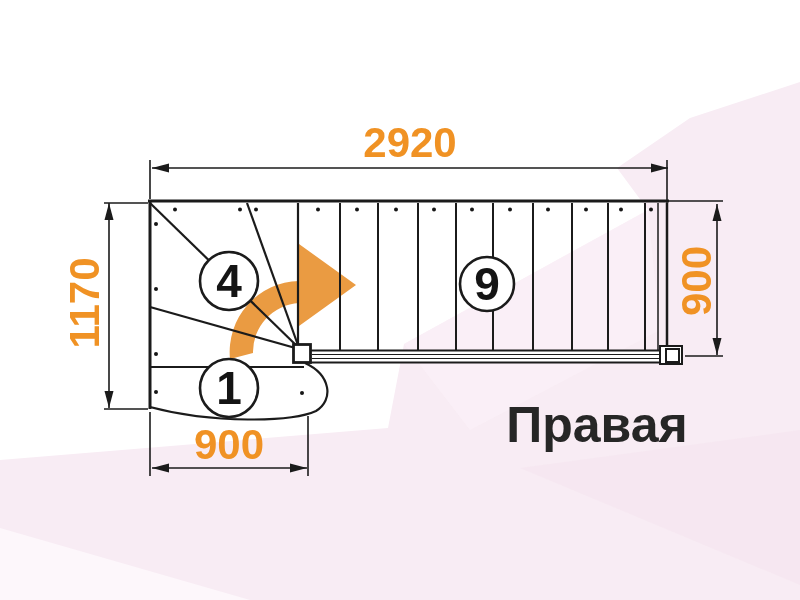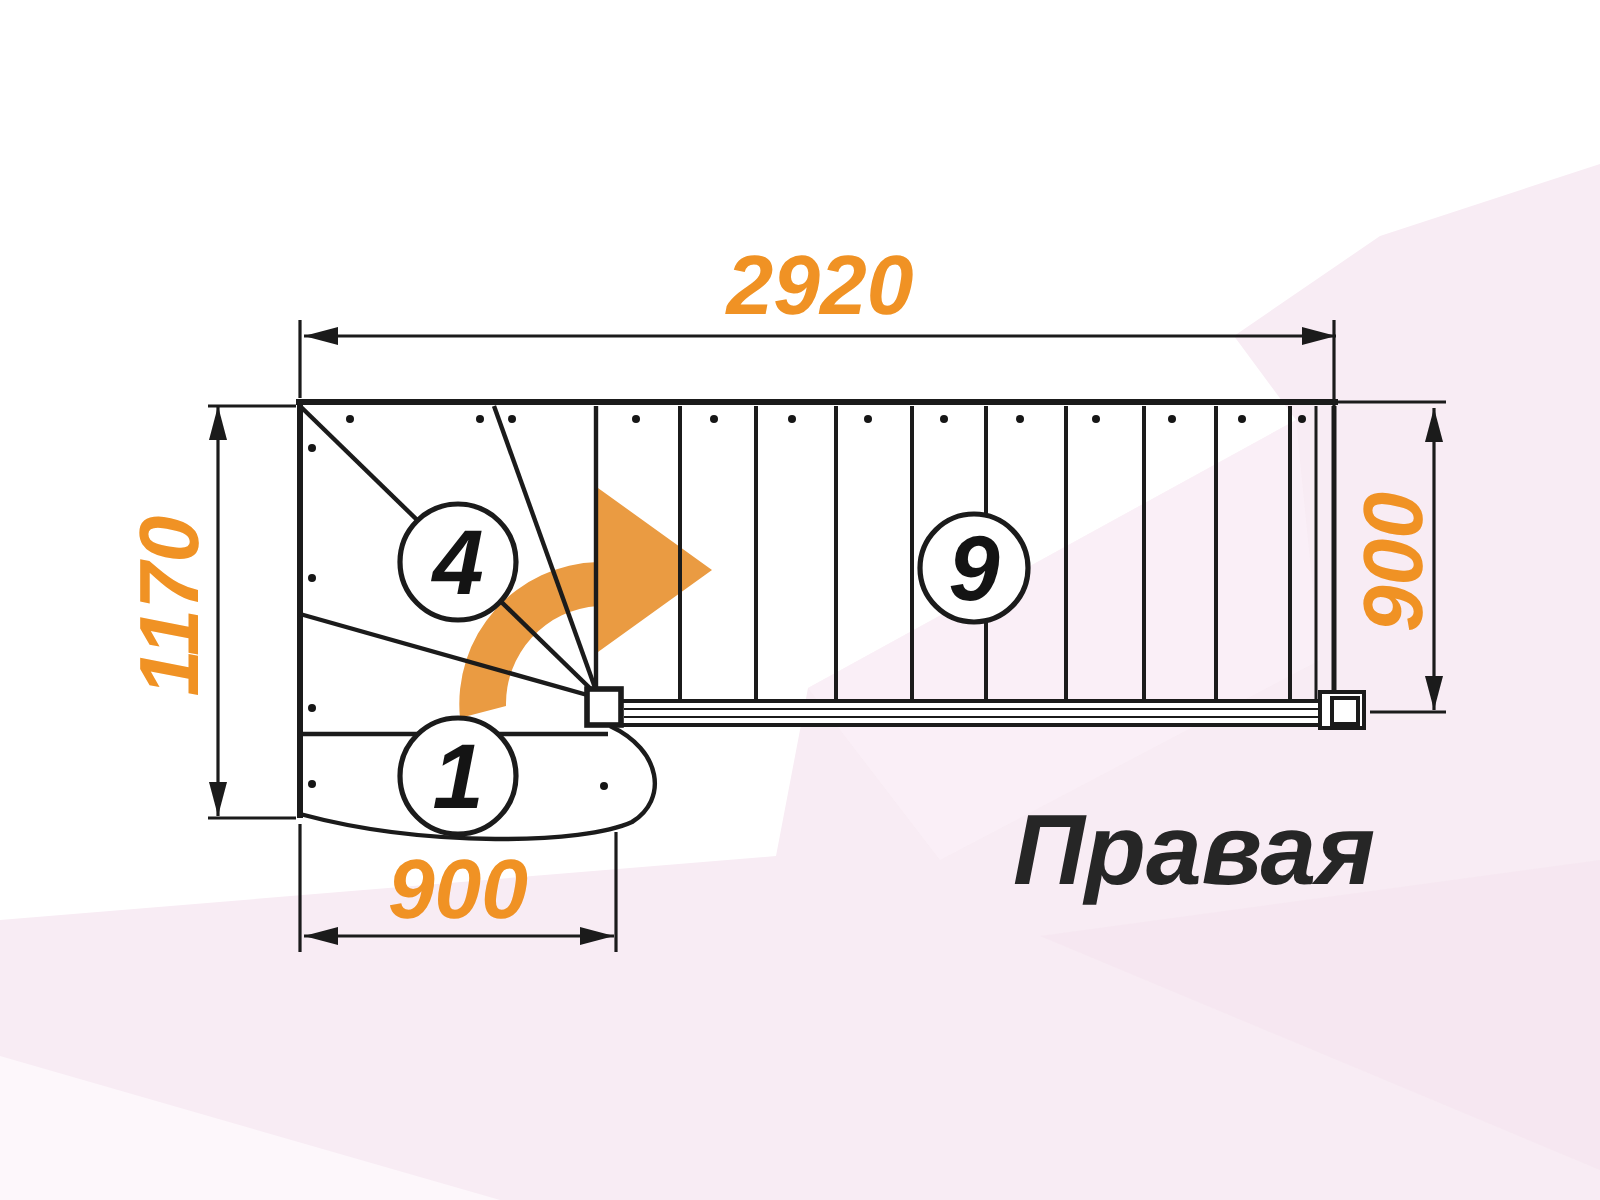--- a/index.html
+++ b/index.html
@@ -9,21 +9,20 @@
     width: 800px;
     height: 600px;
     overflow: hidden;
     font-family: "Liberation Sans", sans-serif;
   }
   .stage {
     position: relative;
     width: 800px;
     height: 428px;
     background: #ffffff;
-    font-style: italic;
   }
   svg { display: block; }
   text { user-select: none; }
   .dim-text {
     font-weight: bold;
     font-size: 42px;
     fill: #f09224;
     text-anchor: middle;
   }
   .circle-num {

